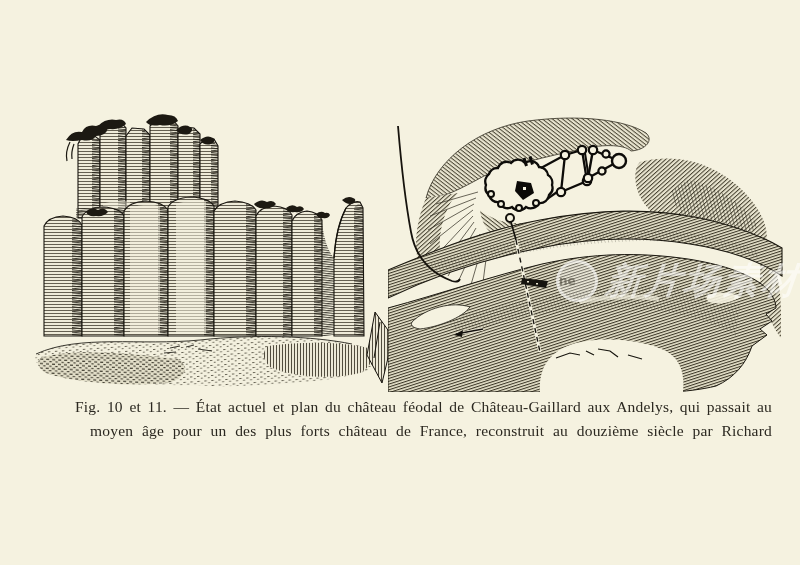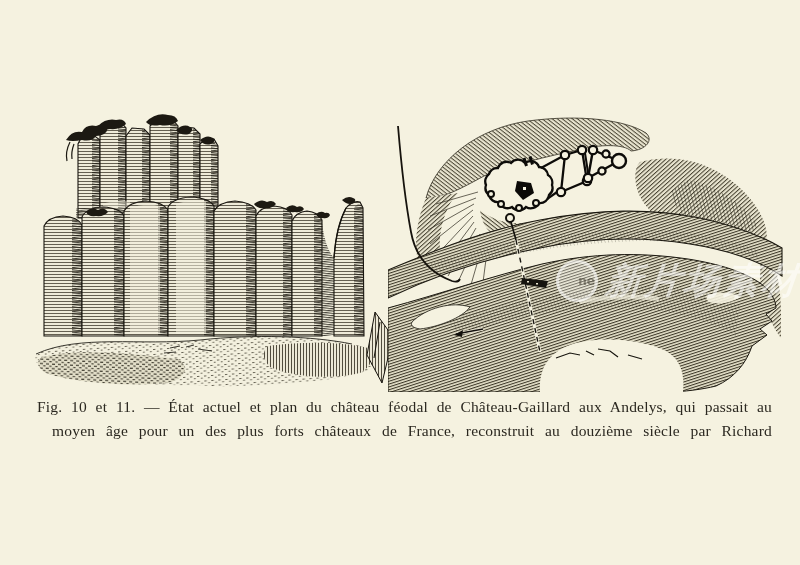--- a/index.html
+++ b/index.html
@@ -18,35 +18,35 @@
     left:37px;top:395px;width:735px;
     font-size:15.5px;line-height:24px;
     color:#2b2820;
     letter-spacing:0.2px;
   }
   .cap-line{white-space:nowrap;}
   .cap-just{
     white-space:normal;
     text-align:justify;
     text-align-last:justify;
-    overflow:hidden;height:24px;
+    overflow:hidden;height:24px;margin-left:38px;
   }
   .cap-indent{padding-left:15px;}
   .watermark{
     position:absolute;
     left:556px;top:255px;height:52px;
     display:flex;align-items:center;gap:8px;
     pointer-events:none;
   }
   .wm-logo{
     width:42px;height:42px;border-radius:50%;
     background:rgba(255,255,255,0.30);
     border:3px solid rgba(255,255,255,0.50);
     box-sizing:border-box;
-    display:flex;align-items:center;justify-content:flex-end;
+    display:flex;align-items:center;justify-content:flex-start;
   }
   .wm-logo span{
     font-family:"DejaVu Sans", sans-serif;
     font-size:12px;font-weight:bold;
     color:rgba(70,66,52,0.55);
   }
   .wm-text{
     font-family:"DejaVu Sans", sans-serif;
     font-size:36px;font-weight:bold;font-style:italic;
     color:rgba(255,255,255,0.55);
@@ -258,16 +258,16 @@
 
   <div class="watermark">
     <div class="wm-logo">
       <span>ne</span>
     </div>
     <div class="wm-text">新片场素材</div>
   </div>
 
   <div class="caption">
     <div class="cap-line cap-just">Fig. 10 et 11. — État actuel et plan du château féodal de Château-Gaillard aux Andelys, qui passait au</div>
-    <div class="cap-line cap-just cap-indent">moyen âge pour un des plus forts châteaux de France, reconstruit au douzième siècle par Richard</div>
+    <div class="cap-line cap-just cap-indent">moyen âge pour un des plus forts château de France, reconstruit au douzième siècle par Richard</div>
   </div>
 
 </div>
 
 </body></html>

